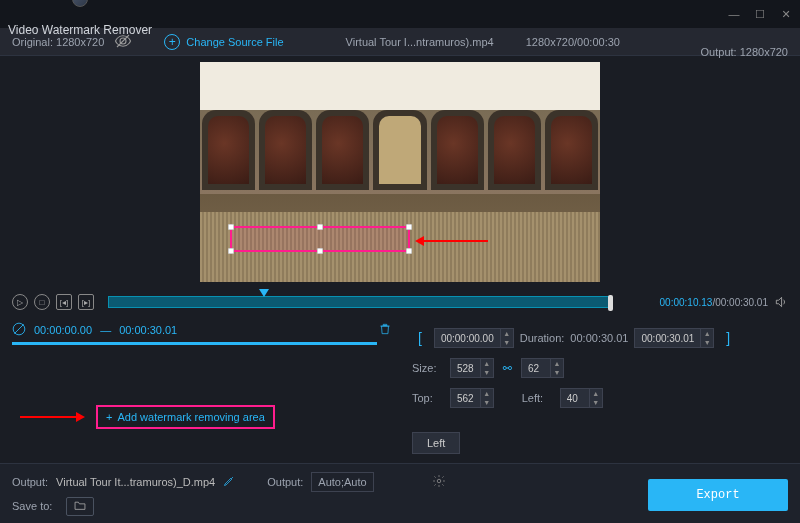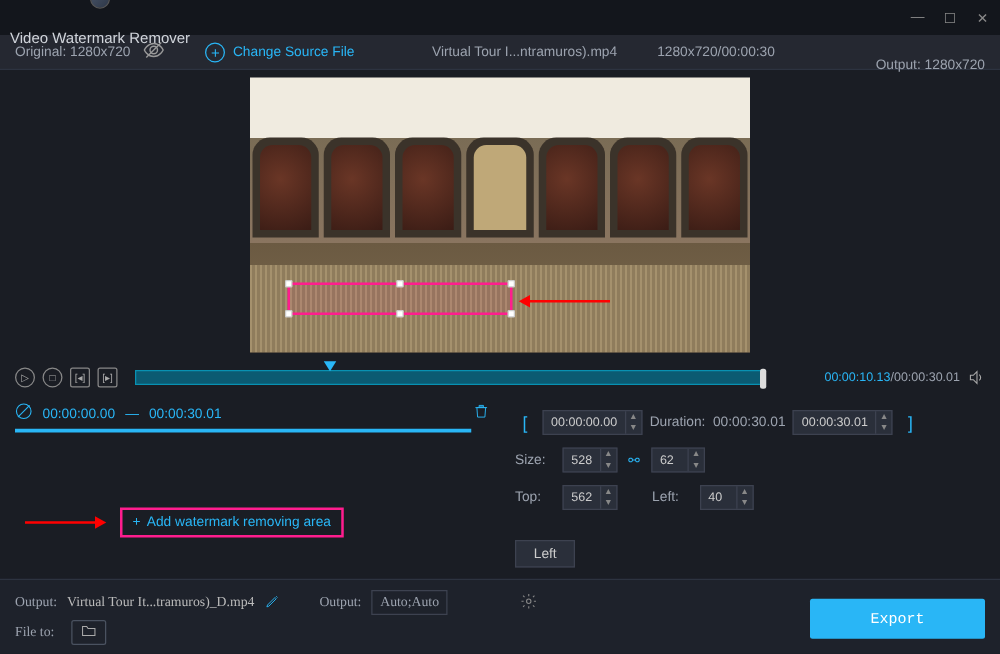--- a/index.html
+++ b/index.html
@@ -56,21 +56,21 @@
 .bracket { color: #29b6f6; font-size: 14px; padding: 0 6px; }
 .spinner { display: inline-flex; align-items: center; background: #2a2f3a; border: 1px solid #3d4250; height: 20px; }
 .spinner .val { padding: 0 6px; min-width: 60px; color: #ccc; font-size: 10px; }
 .spinner .val.narrow { min-width: 28px; }
 .spinner .arrows { display: flex; flex-direction: column; border-left: 1px solid #3d4250; }
 .spinner .arrows span { width: 12px; height: 9px; display: flex; align-items: center; justify-content: center; font-size: 7px; color: #888; cursor: pointer; }
 .label { color: #9ca3af; width: 32px; }
 .link-icon { color: #29b6f6; padding: 0 3px; cursor: pointer; font-size: 11px; }
 .reset-btn { background: #2a2f3a; border: 1px solid #3d4250; padding: 4px 14px; color: #ccc; cursor: pointer; margin-top: 14px; font-size: 11px; }
 .footer { position: absolute; bottom: 0; left: 0; right: 0; height: 60px; background: #1e222b; border-top: 1px solid #2d3340; padding: 6px 12px; }
-.footer-row { display: flex; align-items: center; gap: 8px; height: 24px; font-size: 11px; font-family: Liberation Serif, serif; }
+.footer-row { display: flex; align-items: center; gap: 8px; height: 24px; font-size: 11px; }
 .footer-label { color: #9ca3af; }
 .footer-val { color: #bbb; }
 .pencil-icon, .gear-icon, .dropdown-icon, .folder-icon { cursor: pointer; color: #888; }
 .folder-btn { border: 1px solid #4a5260; padding: 2px 6px; border-radius: 2px; margin-left: 6px;}
 .dropdown-box { border: 1px solid #3d4250; padding: 3px 6px; display: flex; align-items: center; gap: 16px; }
 .dropdown-box.dark { background: #13161c; }
 .export-btn { position: absolute; right: 12px; bottom: 12px; width: 140px; height: 32px; background: #29b6f6; color: #fff; display: flex; align-items: center; justify-content: center; font-size: 12px; cursor: pointer; border-radius: 2px; font-family: Liberation Mono, monospace; }
 svg { fill: currentColor; }
 </style>
 </head>
@@ -256,21 +256,21 @@
       <span>Auto;Auto</span>
     </span>
     <span class="gear-icon" style="margin-left:50px">
       <svg width="14" height="14" viewBox="0 0 24 24">
           <circle cx="12" cy="12" r="3" fill="none" stroke="#888" stroke-width="1.5"></circle>
           <path d="M12 2v3M12 19v3M4.2 4.2l2 2M17.8 17.8l2 2M2 12h3M19 12h3M4.2 19.8l2-2M17.8 6.2l2-2" stroke="#888" stroke-width="1.5"></path>
         </svg>
     </span>
   </div>
   <div class="footer-row">
-    <span class="footer-label">File to:</span>
+    <span class="footer-label">Save to:</span>
     <span class="folder-btn">
       <svg width="14" height="11" viewBox="0 0 24 20">
           <path d="M3 4h6l2 3h10v10H3V4z" fill="none" stroke="#aaa" stroke-width="1.5"></path>
         </svg>
     </span>
   </div>
   <div class="export-btn">
     <span>Export</span>
   </div>
 </div>

